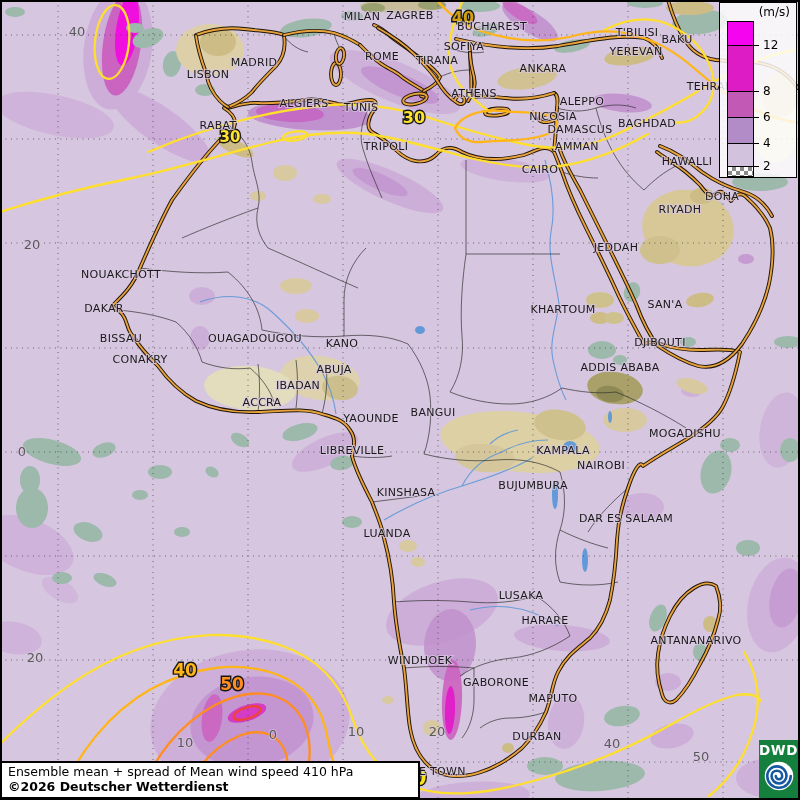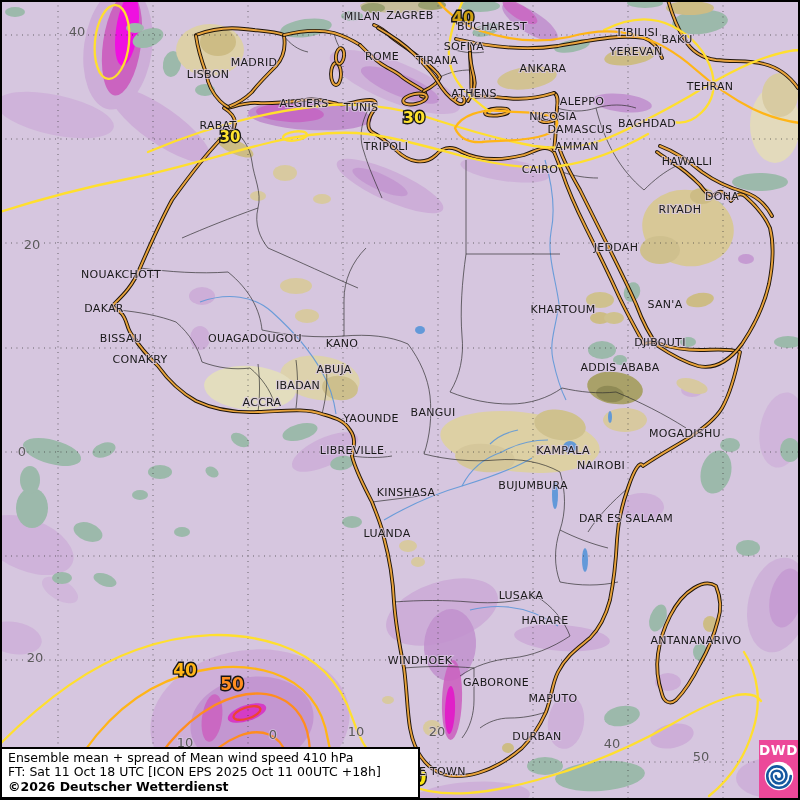--- a/index.html
+++ b/index.html
@@ -34,21 +34,21 @@
      background-position:0 0,4px 4px;background-size:8px 8px;}
   .legend-tick{position:absolute;left:33px;width:6px;height:1px;background:#000;}
   .legend-tick-label{position:absolute;left:43px;font-size:12px;color:#000;transform:translateY(-7px);}
 
   
   .caption{position:absolute;left:0;bottom:1px;width:404px;background:#ffffff;
            border:2px solid #000;padding:2px 6px 3px 6px;font-size:12.5px;line-height:14.5px;color:#000;}
   .caption .bold{font-weight:bold;}
 
   
-  .dwd-logo{position:absolute;right:2px;bottom:2px;width:39px;height:58px;background:#ec4899;
+  .dwd-logo{position:absolute;right:2px;bottom:2px;width:39px;height:58px;background:#15803d;
             display:flex;flex-direction:column;align-items:center;justify-content:flex-start;}
   .dwd-text{color:#fff;font-weight:bold;font-size:13.5px;letter-spacing:.5px;margin-top:2px;
             font-family:"DejaVu Sans","Liberation Sans",sans-serif;}
   .dwd-spiral{width:32px;height:32px;margin-top:2px;}
 </style>
 </head>
 <body>
 
 <div class="stage">
   <svg id="map-svg" viewBox="0 0 800 800">
@@ -387,24 +387,46 @@
         <text x="696" y="644" class="city">ANTANANARIVO</text>
         <text x="420" y="664" class="city">WINDHOEK</text>
         <text x="496" y="686" class="city">GABORONE</text>
         <text x="553" y="702" class="city">MAPUTO</text>
         <text x="537" y="740" class="city">DURBAN</text>
         <text x="431" y="775" class="city">CAPE TOWN</text>
       </g>
     <rect x="1" y="1" width="798" height="798" fill="none" stroke="#000" stroke-width="2"></rect>
   </svg>
 
+  <div class="legend">
+    <div class="legend-title">(m/s)</div>
+    <div class="legend-bar" id="legend-bar">
+        <div class="legend-seg" style="height: 24px; background: rgb(245, 4, 239);"></div>
+        <div class="legend-seg" style="height: 46px; background: rgb(221, 28, 198);"></div>
+        <div class="legend-seg" style="height: 26px; background: rgb(194, 90, 181);"></div>
+        <div class="legend-seg" style="height: 26px; background: rgb(177, 140, 198);"></div>
+        <div class="legend-seg" style="height: 23px; background: rgb(210, 194, 222);"></div>
+        <div class="legend-seg checker" style="height: 9px;"></div>
+      </div>
+    <div id="legend-ticks">
+        <div class="legend-tick" style="top: 42px;"></div>
+        <div class="legend-tick-label" style="top: 42px;">12</div>
+        <div class="legend-tick" style="top: 88px;"></div>
+        <div class="legend-tick-label" style="top: 88px;">8</div>
+        <div class="legend-tick" style="top: 114px;"></div>
+        <div class="legend-tick-label" style="top: 114px;">6</div>
+        <div class="legend-tick" style="top: 140px;"></div>
+        <div class="legend-tick-label" style="top: 140px;">4</div>
+        <div class="legend-tick" style="top: 163px;"></div>
+        <div class="legend-tick-label" style="top: 163px;">2</div>
+      </div>
+  </div>
 
   <div class="caption">
     <div>Ensemble mean + spread of Mean wind speed 410 hPa</div>
-    <div>FT: Sat 11 Oct 18 UTC [ICON EPS 2025 Oct 11 00UTC +18h]</div>
     <div class="bold">©2026 Deutscher Wetterdienst</div>
   </div>
 
   <div class="dwd-logo">
     <div class="dwd-text">DWD</div>
     <svg class="dwd-spiral" viewBox="0 0 30 30">
       <circle cx="15" cy="15" r="13.4" fill="#ffffff"></circle>
       <path d="M26,15 A11,11 0 1 1 4,15 A9,9 0 1 1 22,15 A7,7 0 1 1 8,15 A5,5 0 1 1 18,15 A3,3 0 1 1 12,15" fill="none" stroke="#1558a0" stroke-width="2.4" stroke-linecap="round"></path>
     </svg>
   </div>

